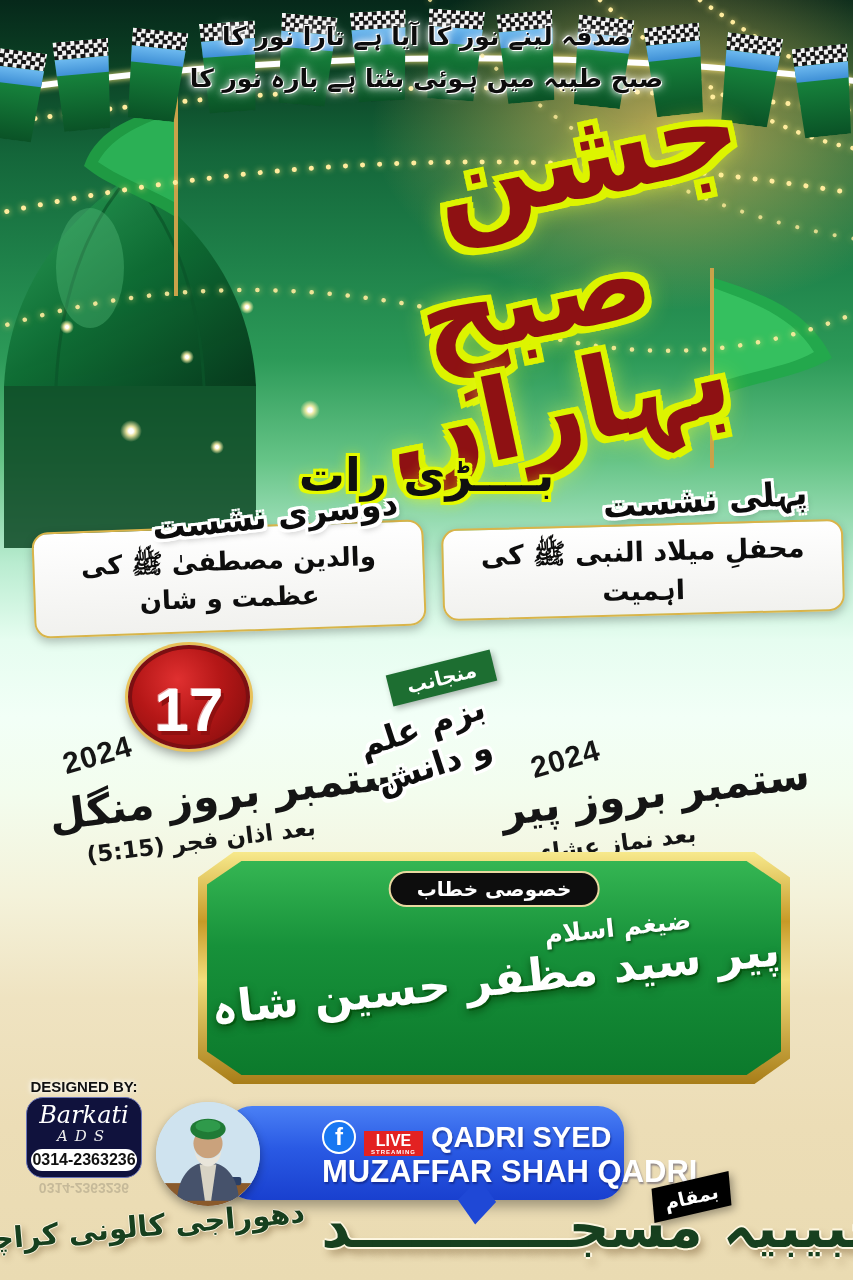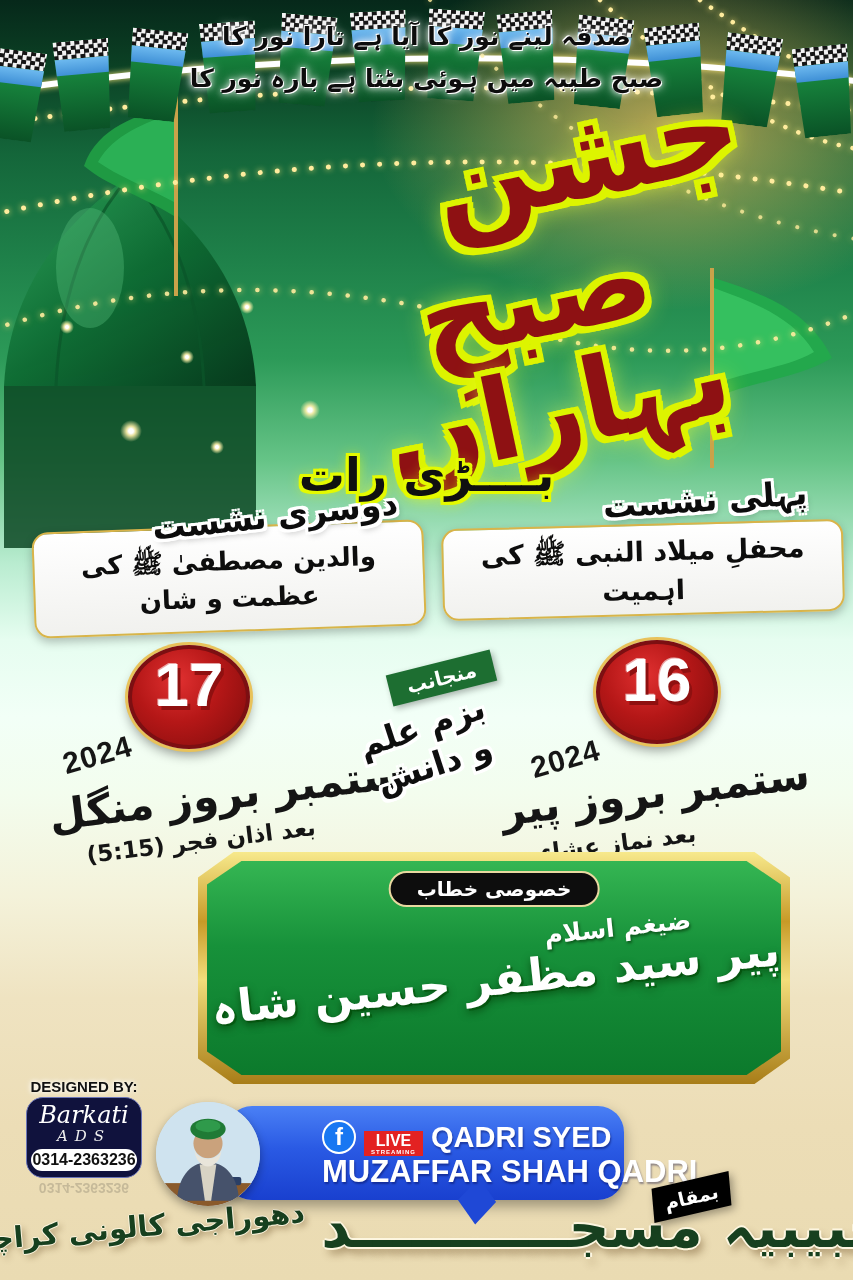--- a/index.html
+++ b/index.html
@@ -62,21 +62,21 @@
   .sess-card { z-index:6; background:linear-gradient(180deg,#ffffff,#f1f1ee);
     border:2px solid #d9b44a; border-radius:16px; display:flex; align-items:center; justify-content:center;
     box-shadow:0 4px 10px rgba(0,0,0,.25); color:#0d0d0d; font-weight:800; text-align:center; padding:6px 14px; }
   #sess1-card { left:442px; top:524px; width:402px; height:92px; font-size:27px; transform:rotate(-1.5deg); }
   #sess2-card { left:33px; top:526px; width:392px; height:106px; font-size:26px; transform:rotate(-2deg); }
   #scroll-17 { left:30px; top:660px; width:318px; height:222px; }
   #scroll-16 { left:478px; top:652px; width:330px; height:228px; }
   .day-oval { position:absolute; z-index:8; width:122px; height:104px; border-radius:50%;
     background:radial-gradient(circle at 40% 32%, #e03030 0%, #b51717 45%, #7e0c0c 100%);
     border:4px solid #7c0f12; box-shadow:0 0 0 3px #e8c25a, 0 6px 12px rgba(0,0,0,.4);
-    display:flex; align-items:flex-start; justify-content:center; }
+    display:flex; align-items:flex-end; justify-content:center; }
   .day-oval span { font-family:"Liberation Sans", sans-serif; font-size:62px; font-weight:900; color:#fff;
     text-shadow:3px 4px 0 #8f1010, -1px -1px 0 rgba(255,255,255,.6); }
   #oval-17 { left:128px; top:645px; }
   #oval-16 { left:596px; top:640px; }
   .year { position:absolute; z-index:7; font-family:"Liberation Sans", sans-serif;
     font-size:30px; font-weight:900; color:#161616; transform:rotate(-16deg); letter-spacing:1px; }
   #year-17 { left:62px; top:738px; }
   #year-16 { left:530px; top:742px; }
   .date-line { position:absolute; z-index:7; font-size:42px; font-weight:900; color:#151515; transform:rotate(-7deg); white-space:nowrap; }
   #date-17 { left:48px; top:770px; }
@@ -236,23 +236,20 @@
   <div id="sess1-card" class="abs rtl sess-card">
     <span>محفلِ میلاد النبی ﷺ کی اہمیت</span>
   </div>
 
   <div id="sess2-head" class="abs rtl sess-head">دوسری نشست</div>
   <div id="sess2-card" class="abs rtl sess-card">
     <span>والدین مصطفیٰ ﷺ کی عظمت و شان</span>
   </div>
 
   <div id="scroll-16" class="abs"></div>
-  <div id="oval-16" class="abs day-oval">
-    <span>16</span>
-  </div>
   <div id="year-16" class="year">2024</div>
   <div id="date-16" class="date-line rtl">ستمبر بروز پیر</div>
   <div id="time-16" class="time-line rtl">بعد نماز عشاء</div>
 
   <div id="scroll-17" class="abs"></div>
   <div id="oval-17" class="abs day-oval">
     <span>17</span>
   </div>
   <div id="year-17" class="year">2024</div>
   <div id="date-17" class="date-line rtl">ستمبر بروز منگل</div>

